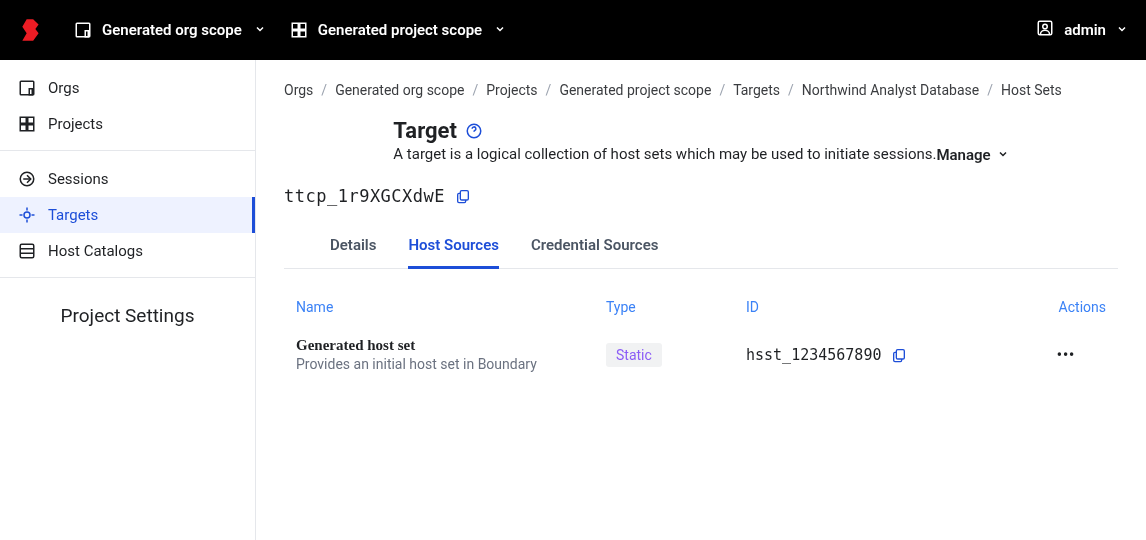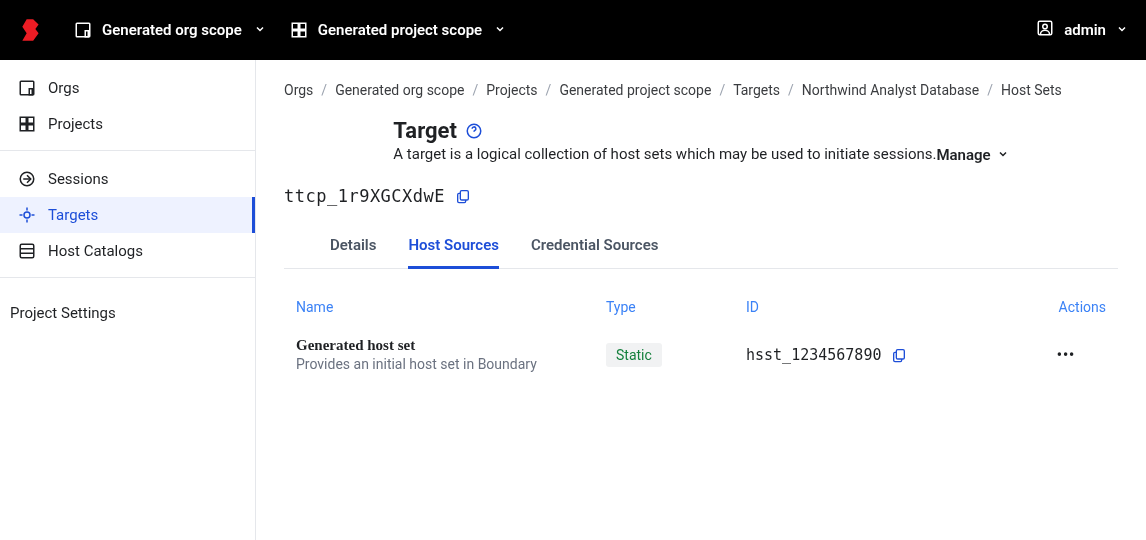--- a/index.html
+++ b/index.html
@@ -42,21 +42,21 @@
       font-size: 15px;
       color: #1f2124;
     }
     .sidebar-item .icon { width: 18px; height: 18px; display:flex; align-items:center; justify-content:center; color:#1f2124; }
     .sidebar-item.active { background: #eef2ff; color: #1d4ed8; position: relative; }
     .sidebar-item.active .icon { color:#1d4ed8; }
     .sidebar-item.active::after {
       content: ""; position: absolute; right: 0; top: 0; bottom: 0;
       width: 3px; background: #1d4ed8;
     }
-    .sidebar-settings { padding: 16px 10px; font-size: 15px; }
+    .sidebar-settings { padding: 16px 10px; font-size: 19px; text-align: center; }
 
     
     .main { flex: 1; padding: 22px 28px; overflow: auto; }
     .breadcrumb { font-size: 14px; color: #6b7280; display: flex; flex-wrap: wrap; gap: 8px; margin-bottom: 20px; }
     .breadcrumb .sep { color: #9ca3af; }
     .crumb { color: #3b3d40; cursor: pointer; }
 
     .page-head { display: flex; align-items: flex-start; justify-content: center; margin-bottom: 8px; }
     .page-title-wrap { display:flex; align-items:center; gap:8px; }
     .page-title { font-size: 22px; font-weight: 700; }
@@ -75,21 +75,21 @@
     .tab.active { color:#1d4ed8; border-bottom-color:#1d4ed8; }
     .tab-spacer-left { width: 14px; }
 
     
     .table { margin-top: 22px; }
     .thead, .trow { display: grid; grid-template-columns: 1fr 140px 280px 80px; align-items:center; }
     .thead { color:#3b82f6; font-weight:400; font-size:14px; padding: 8px 12px; }
     .trow { padding: 14px 12px; }
     .tcell-name .row-title { font-weight:600; font-size:15px;font-family:Liberation Serif, serif; }
     .tcell-name .row-desc { color:#6b7280; font-size:14px; margin-top:2px; }
-    .badge { display:inline-block; background:#f1f2f3; color:#15803d; padding:4px 10px; border-radius:3px; font-size:14px; }
+    .badge { display:inline-block; background:#f1f2f3; color:#8b5cf6; padding:4px 10px; border-radius:3px; font-size:14px; }
     .id-cell { display:flex; align-items:center; gap:10px; }
     .id-code { font-family: ui-monospace, SFMono-Regular, Menlo, monospace; font-size:15px; }
     .actions-cell { display:flex; justify-content:center; }
     .more-btn { cursor:pointer; padding:4px; font-size:14px; font-weight:800; letter-spacing:1px; }
   </style>
 </head>
 <body>
 
 <div class="topbar">
   <div class="logo">

